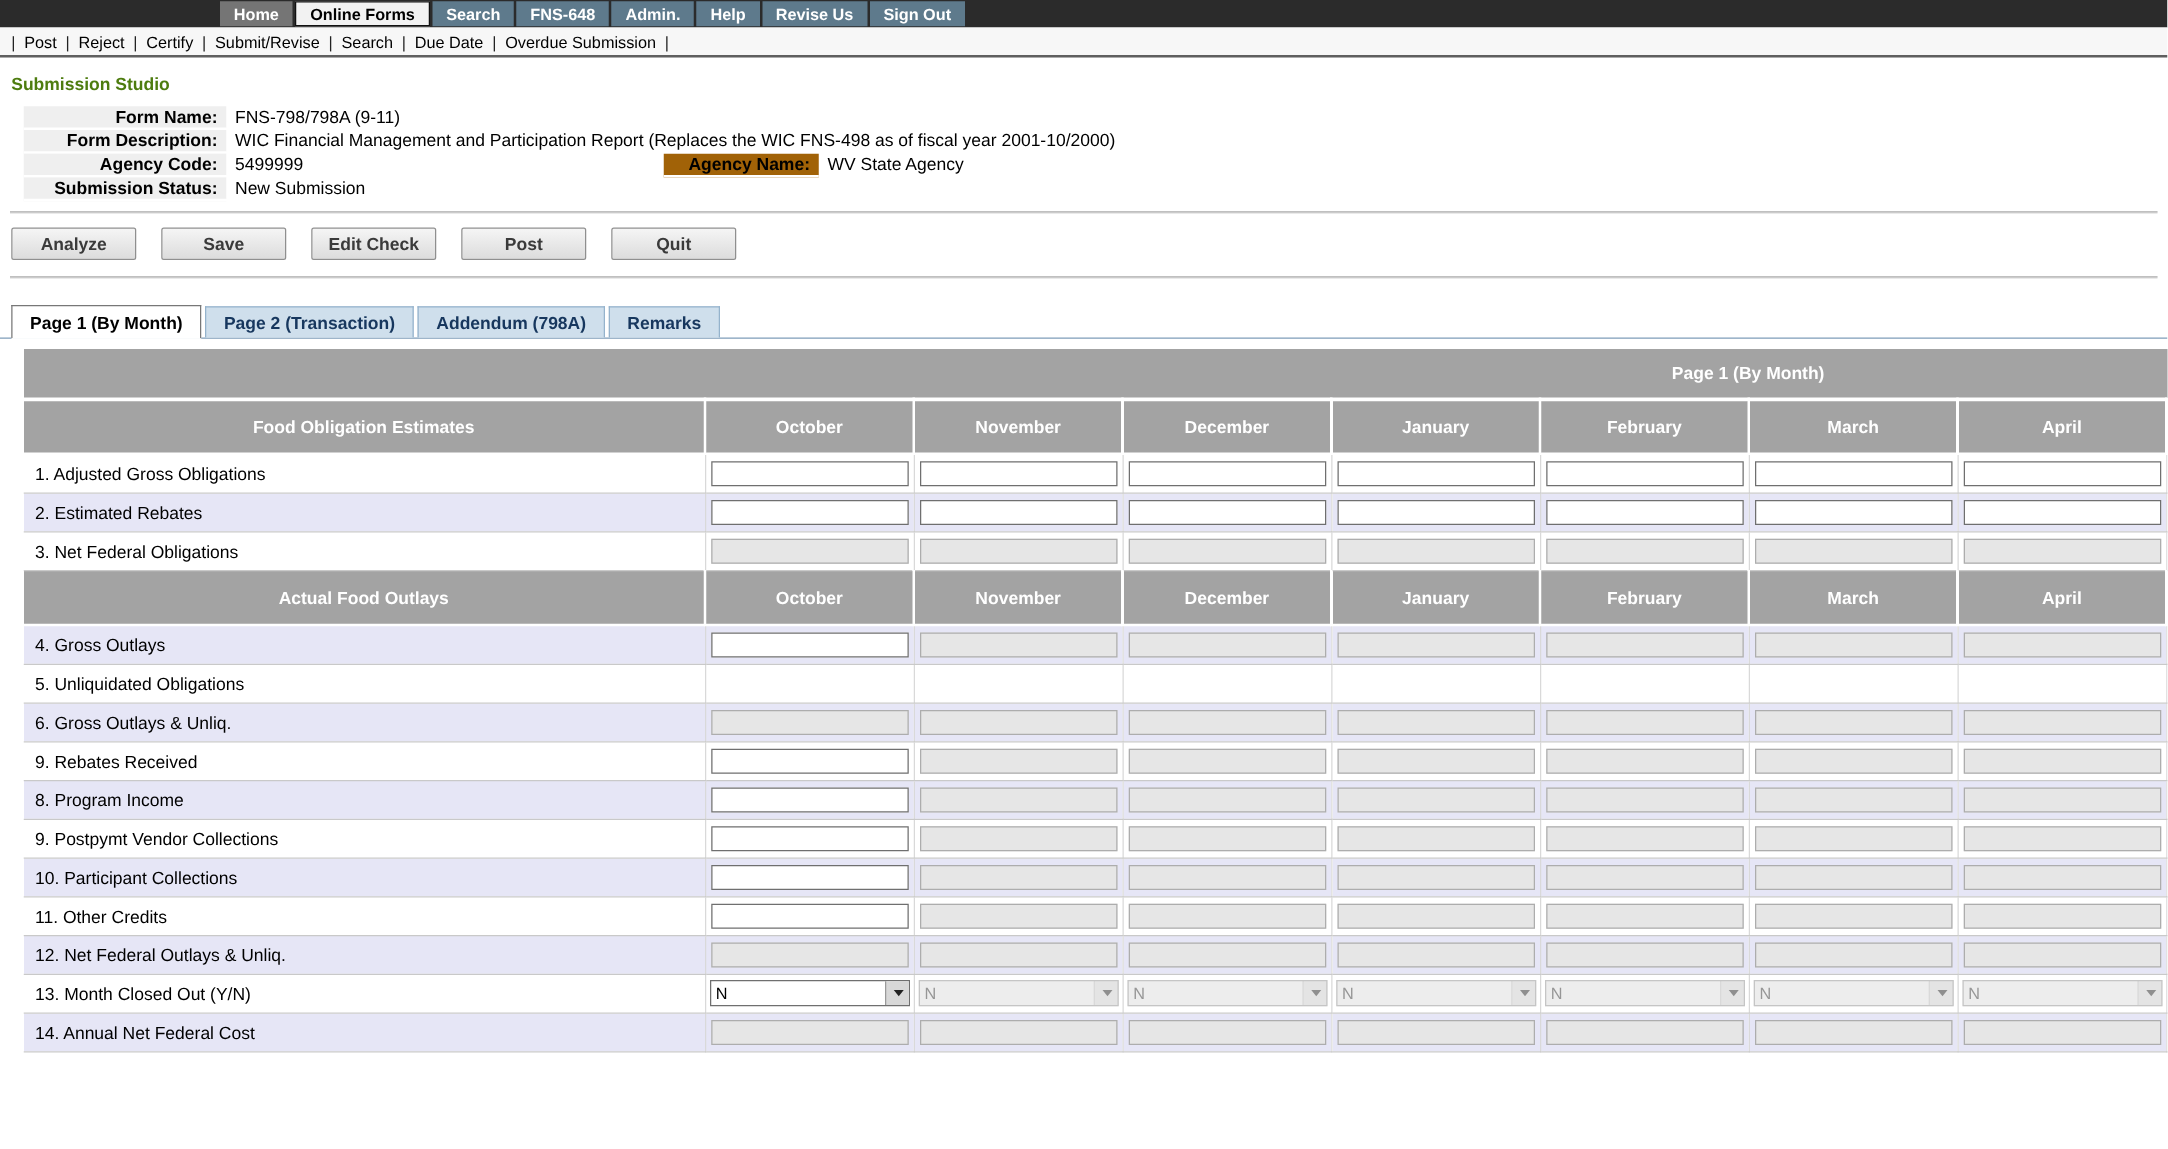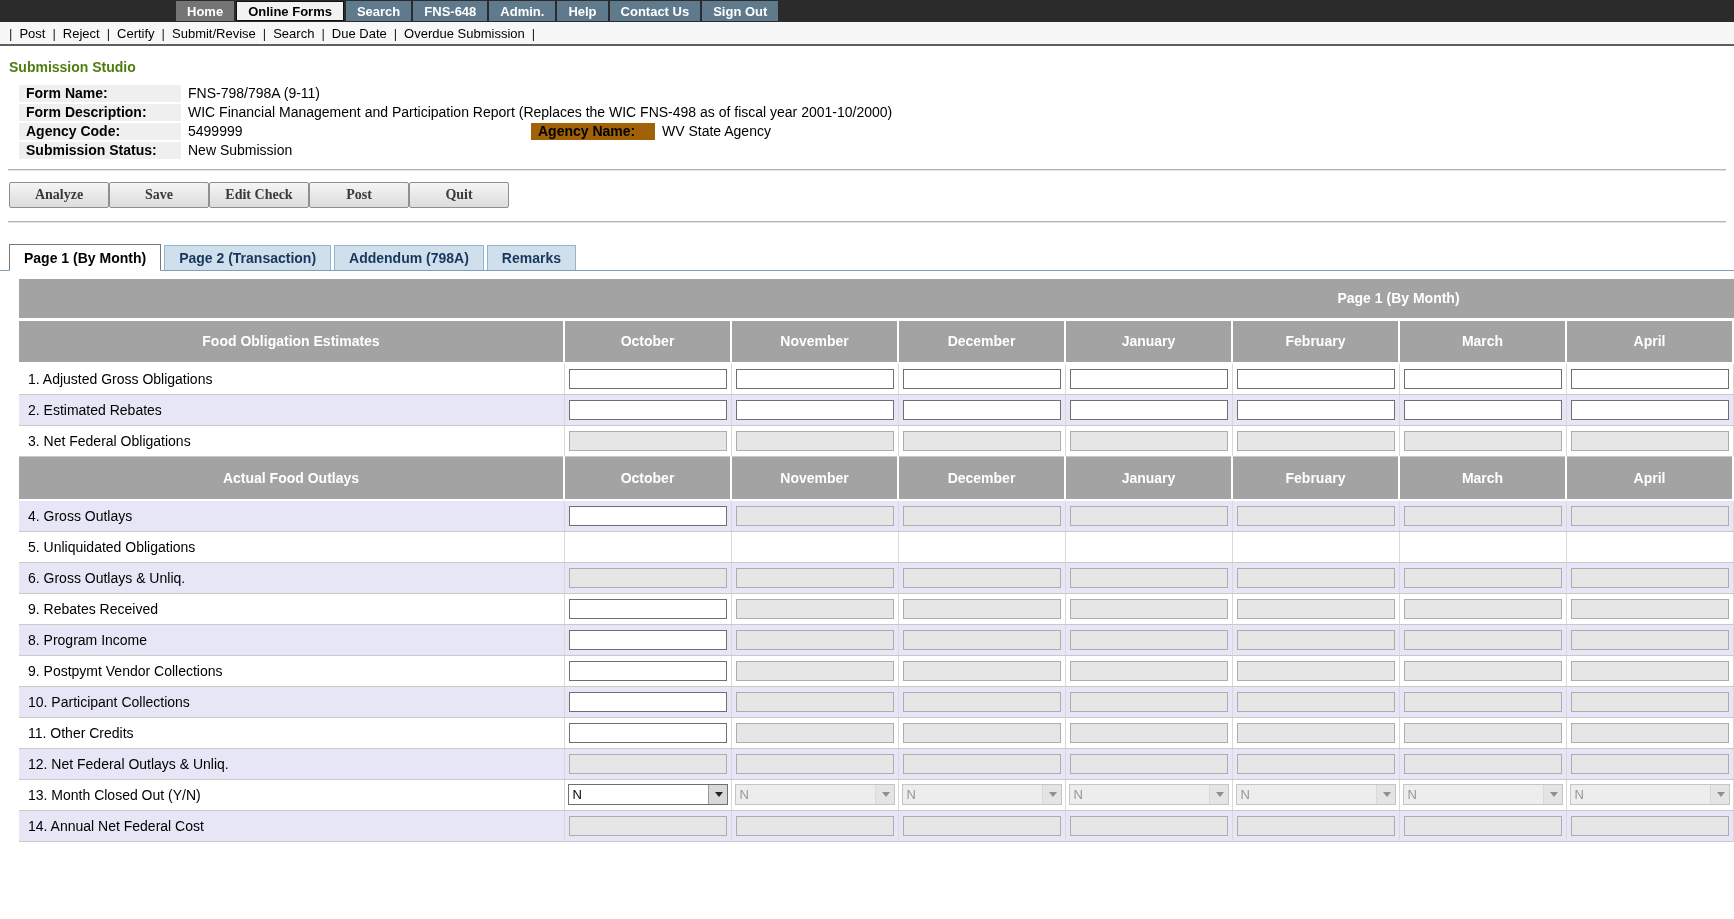--- a/index.html
+++ b/index.html
@@ -37,30 +37,30 @@
 
   
   .page-title {
     color: #4d7c0f; font-size: 14px; font-weight: bold;
     margin: 13px 0 10px 9px;
   }
 
   
   .form-info { border-collapse: separate; border-spacing: 0; margin-left: 19px; font-size: 14px; width: 1560px; }
   .form-info td { padding: 1px 7px; line-height: 15px; border-bottom: 2px solid #fff; vertical-align: top; white-space: nowrap; }
-  .form-info td.fi-label  { background: #efefef; font-weight: bold; width: 162px; }
+  .form-info td.fi-label  { background: #efefef; font-weight: bold; width: 162px; text-align: right; }
   .form-info td.fi-value  { width: 350px; }
   .form-info td.fi-label2 { background: #a16207; font-weight: bold; width: 124px; }
 
   
   .divider { height: 2px; background: #e3e3e3; border-top: 1px solid #b3b3b3; margin: 8px 8px 0 8px; }
   .divider2 { margin-top: 13px; }
 
   
-  .actions { margin: 11px 0 0 9px; display: flex; gap: 0; font-family: Liberation Serif, serif; }
+  .actions { margin: 11px 0 0 9px; display: flex; gap: 20px; }
   .btn {
     min-width: 100px; height: 26px;
     background: linear-gradient(#f5f5f5, #dcdcdc);
     border: 1px solid #8f8f8f; border-radius: 2px;
     font-family: inherit; font-size: 14px; font-weight: bold; color: #3a3a3a;
     cursor: pointer;
   }
 
   
   .tabs {
@@ -131,21 +131,21 @@
 </head>
 <body>
 
 <div class="topnav">
     <div class="nav-item gray">Home</div>
     <div class="nav-item active">Online Forms</div>
     <div class="nav-item">Search</div>
     <div class="nav-item">FNS-648</div>
     <div class="nav-item">Admin.</div>
     <div class="nav-item">Help</div>
-    <div class="nav-item">Contact Us</div>
+    <div class="nav-item">Revise Us</div>
     <div class="nav-item">Sign Out</div>
   </div>
 
 <div class="menubar">
     <span class="sep">|</span>
     <span class="menu-item">Post</span>
     <span class="sep">|</span>
     <span class="menu-item">Reject</span>
     <span class="sep">|</span>
     <span class="menu-item">Certify</span>

